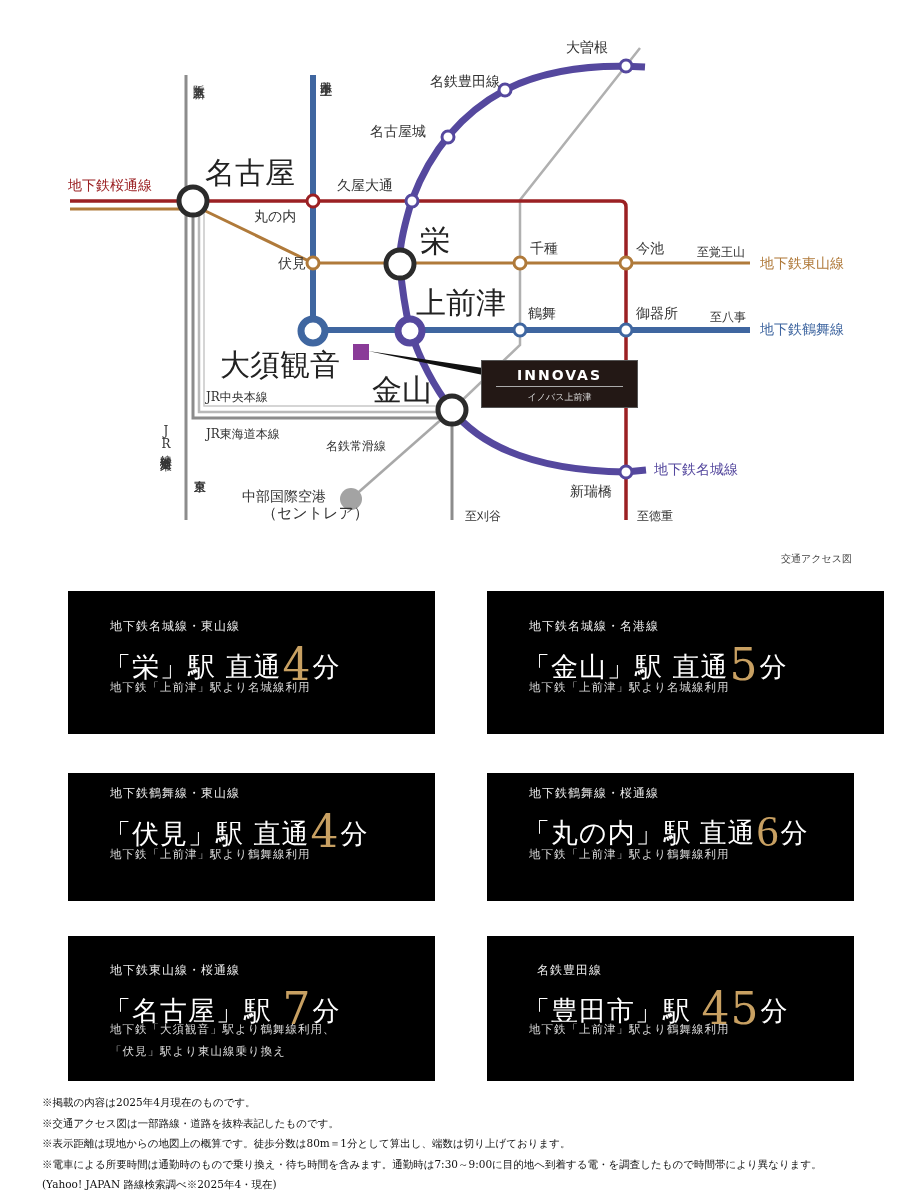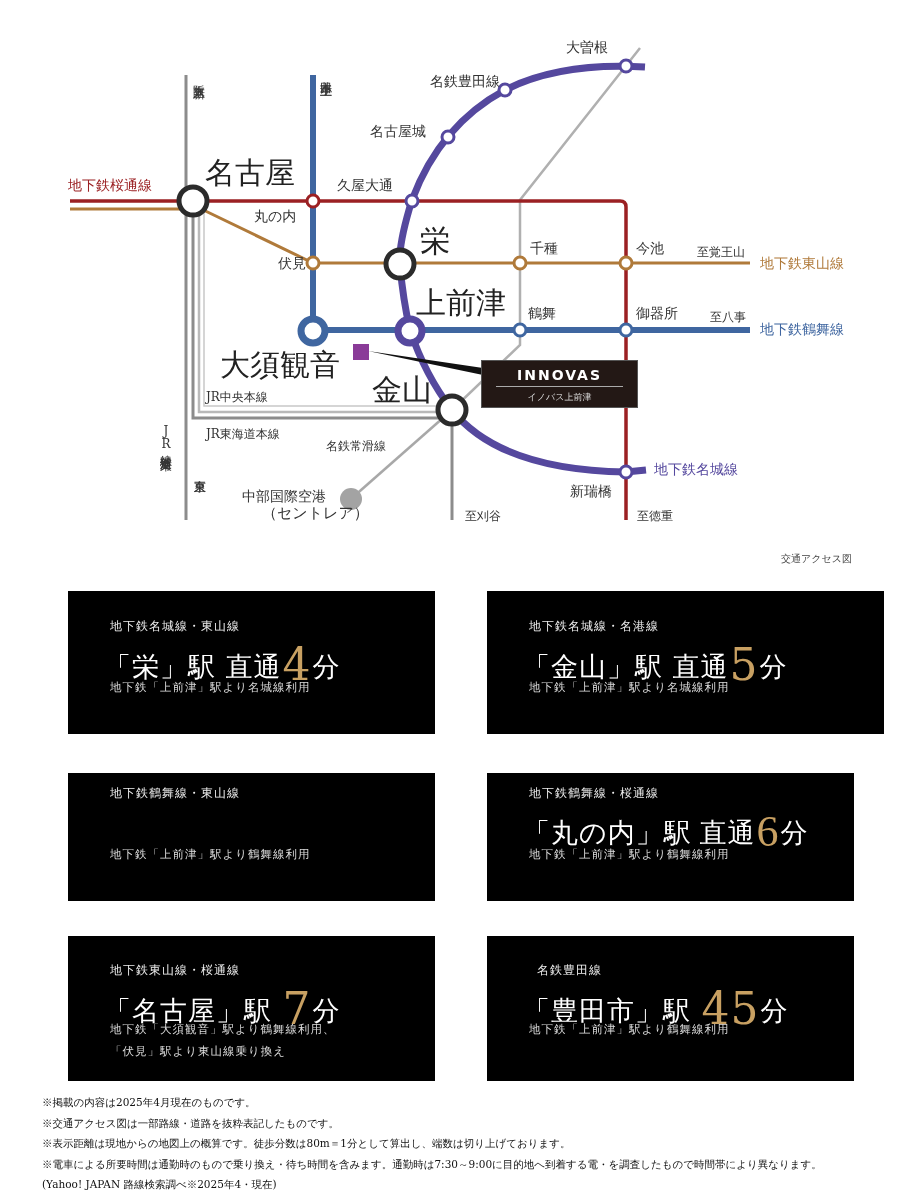--- a/index.html
+++ b/index.html
@@ -137,20 +137,21 @@
 </div>
 
 <div class="card" style="left:487px;top:591px;width:397px;height:143px;">
   <div class="line" style="left:42px;top:27px;">地下鉄名城線・名港線</div>
   <div class="main" style="left:36px;top:48px;"><span>「金山」駅</span> <span>直通</span><span class="num">5</span><span>分</span></div>
   <div class="note" style="left:42px;top:85px;">地下鉄「上前津」駅より名城線利用</div>
 </div>
 
 <div class="card" style="left:68px;top:773px;width:367px;height:128px;">
   <div class="line" style="left:42px;top:12px;">地下鉄鶴舞線・東山線</div>
+  <div class="main" style="left:36px;top:33px;"><span>「伏見」駅</span> <span>直通</span><span class="num">4</span><span>分</span></div>
   <div class="note" style="left:42px;top:70px;">地下鉄「上前津」駅より鶴舞線利用</div>
 </div>
 
 <div class="card" style="left:487px;top:773px;width:367px;height:128px;font-family:Liberation Serif, serif;">
   <div class="line" style="left:42px;top:12px;">地下鉄鶴舞線・桜通線</div>
   <div class="main" style="left:36px;top:33px;"><span>「丸の内」駅</span> <span>直通</span><span class="num">6</span><span>分</span></div>
   <div class="note" style="left:42px;top:70px;">地下鉄「上前津」駅より鶴舞線利用</div>
 </div>
 
 <div class="card" style="left:68px;top:936px;width:367px;height:145px;">

